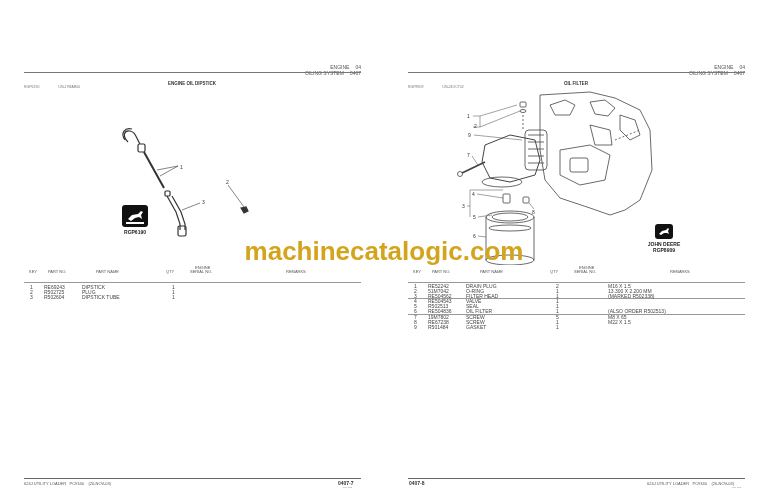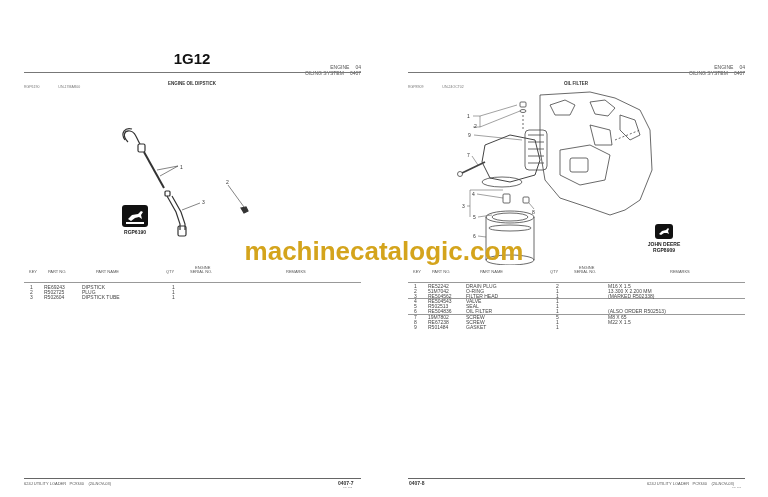--- a/index.html
+++ b/index.html
@@ -25,21 +25,20 @@
   .footnum { position:absolute; top:480px; font-size:5px; font-weight:bold; color:#333; }
   .footsub { position:absolute; top:486px; font-size:2.5px; color:#888; }
   .watermark { position:absolute; top:236px; left:0; width:768px; text-align:center; font-size:26px; font-weight:bold; color:#d4a41c; letter-spacing:0px; font-family:"Liberation Sans", sans-serif; }
   .logo { position:absolute; background:#111; border-radius:3px; }
   .logo-cap { position:absolute; font-size:5px; font-weight:bold; color:#222; text-align:center; }
 </style>
 </head>
 <body>
 
 <div class="page left">
-  <div class="pagecode">1G12</div>
   <div class="section">
     <div><span>ENGINE</span><span>04</span></div>
     <div><span>OILING SYSTEM</span><span>0407</span></div>
   </div>
   <div class="topline"></div>
   <div class="fig-title">ENGINE OIL DIPSTICK</div>
   <div class="refs">
     <span>RGP6190</span>
     <span>UN-17MAR00</span>
   </div>

